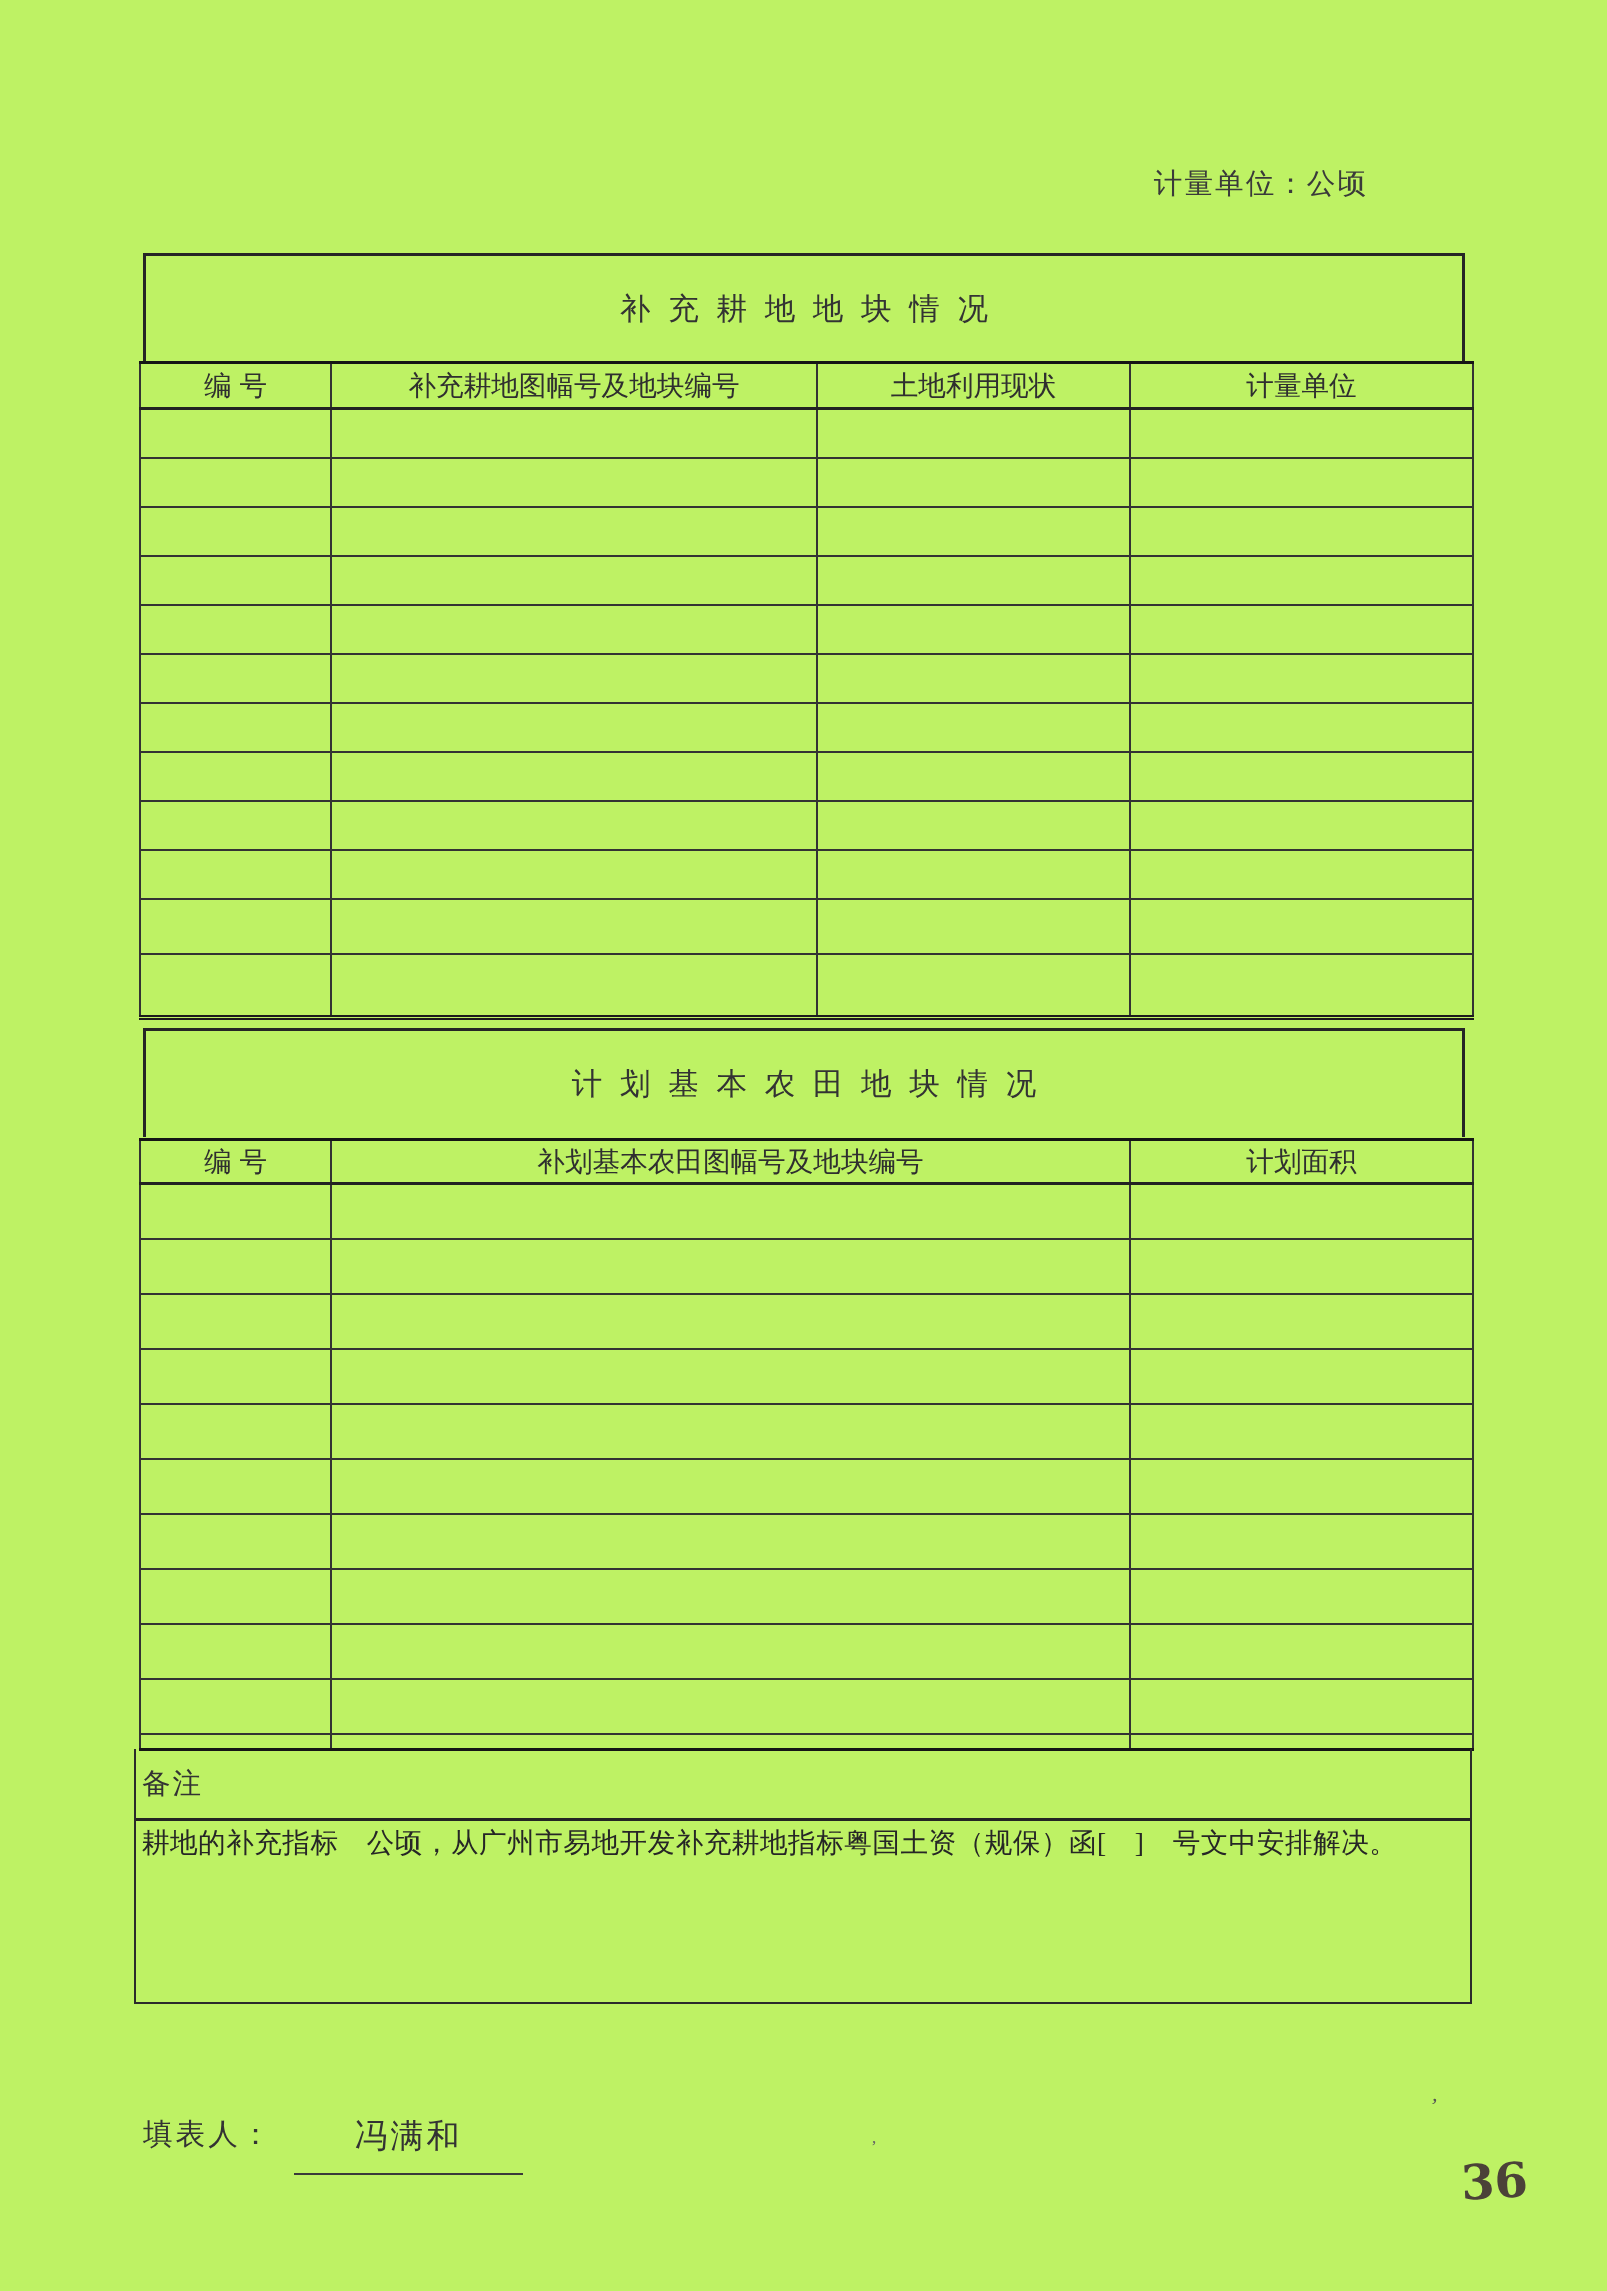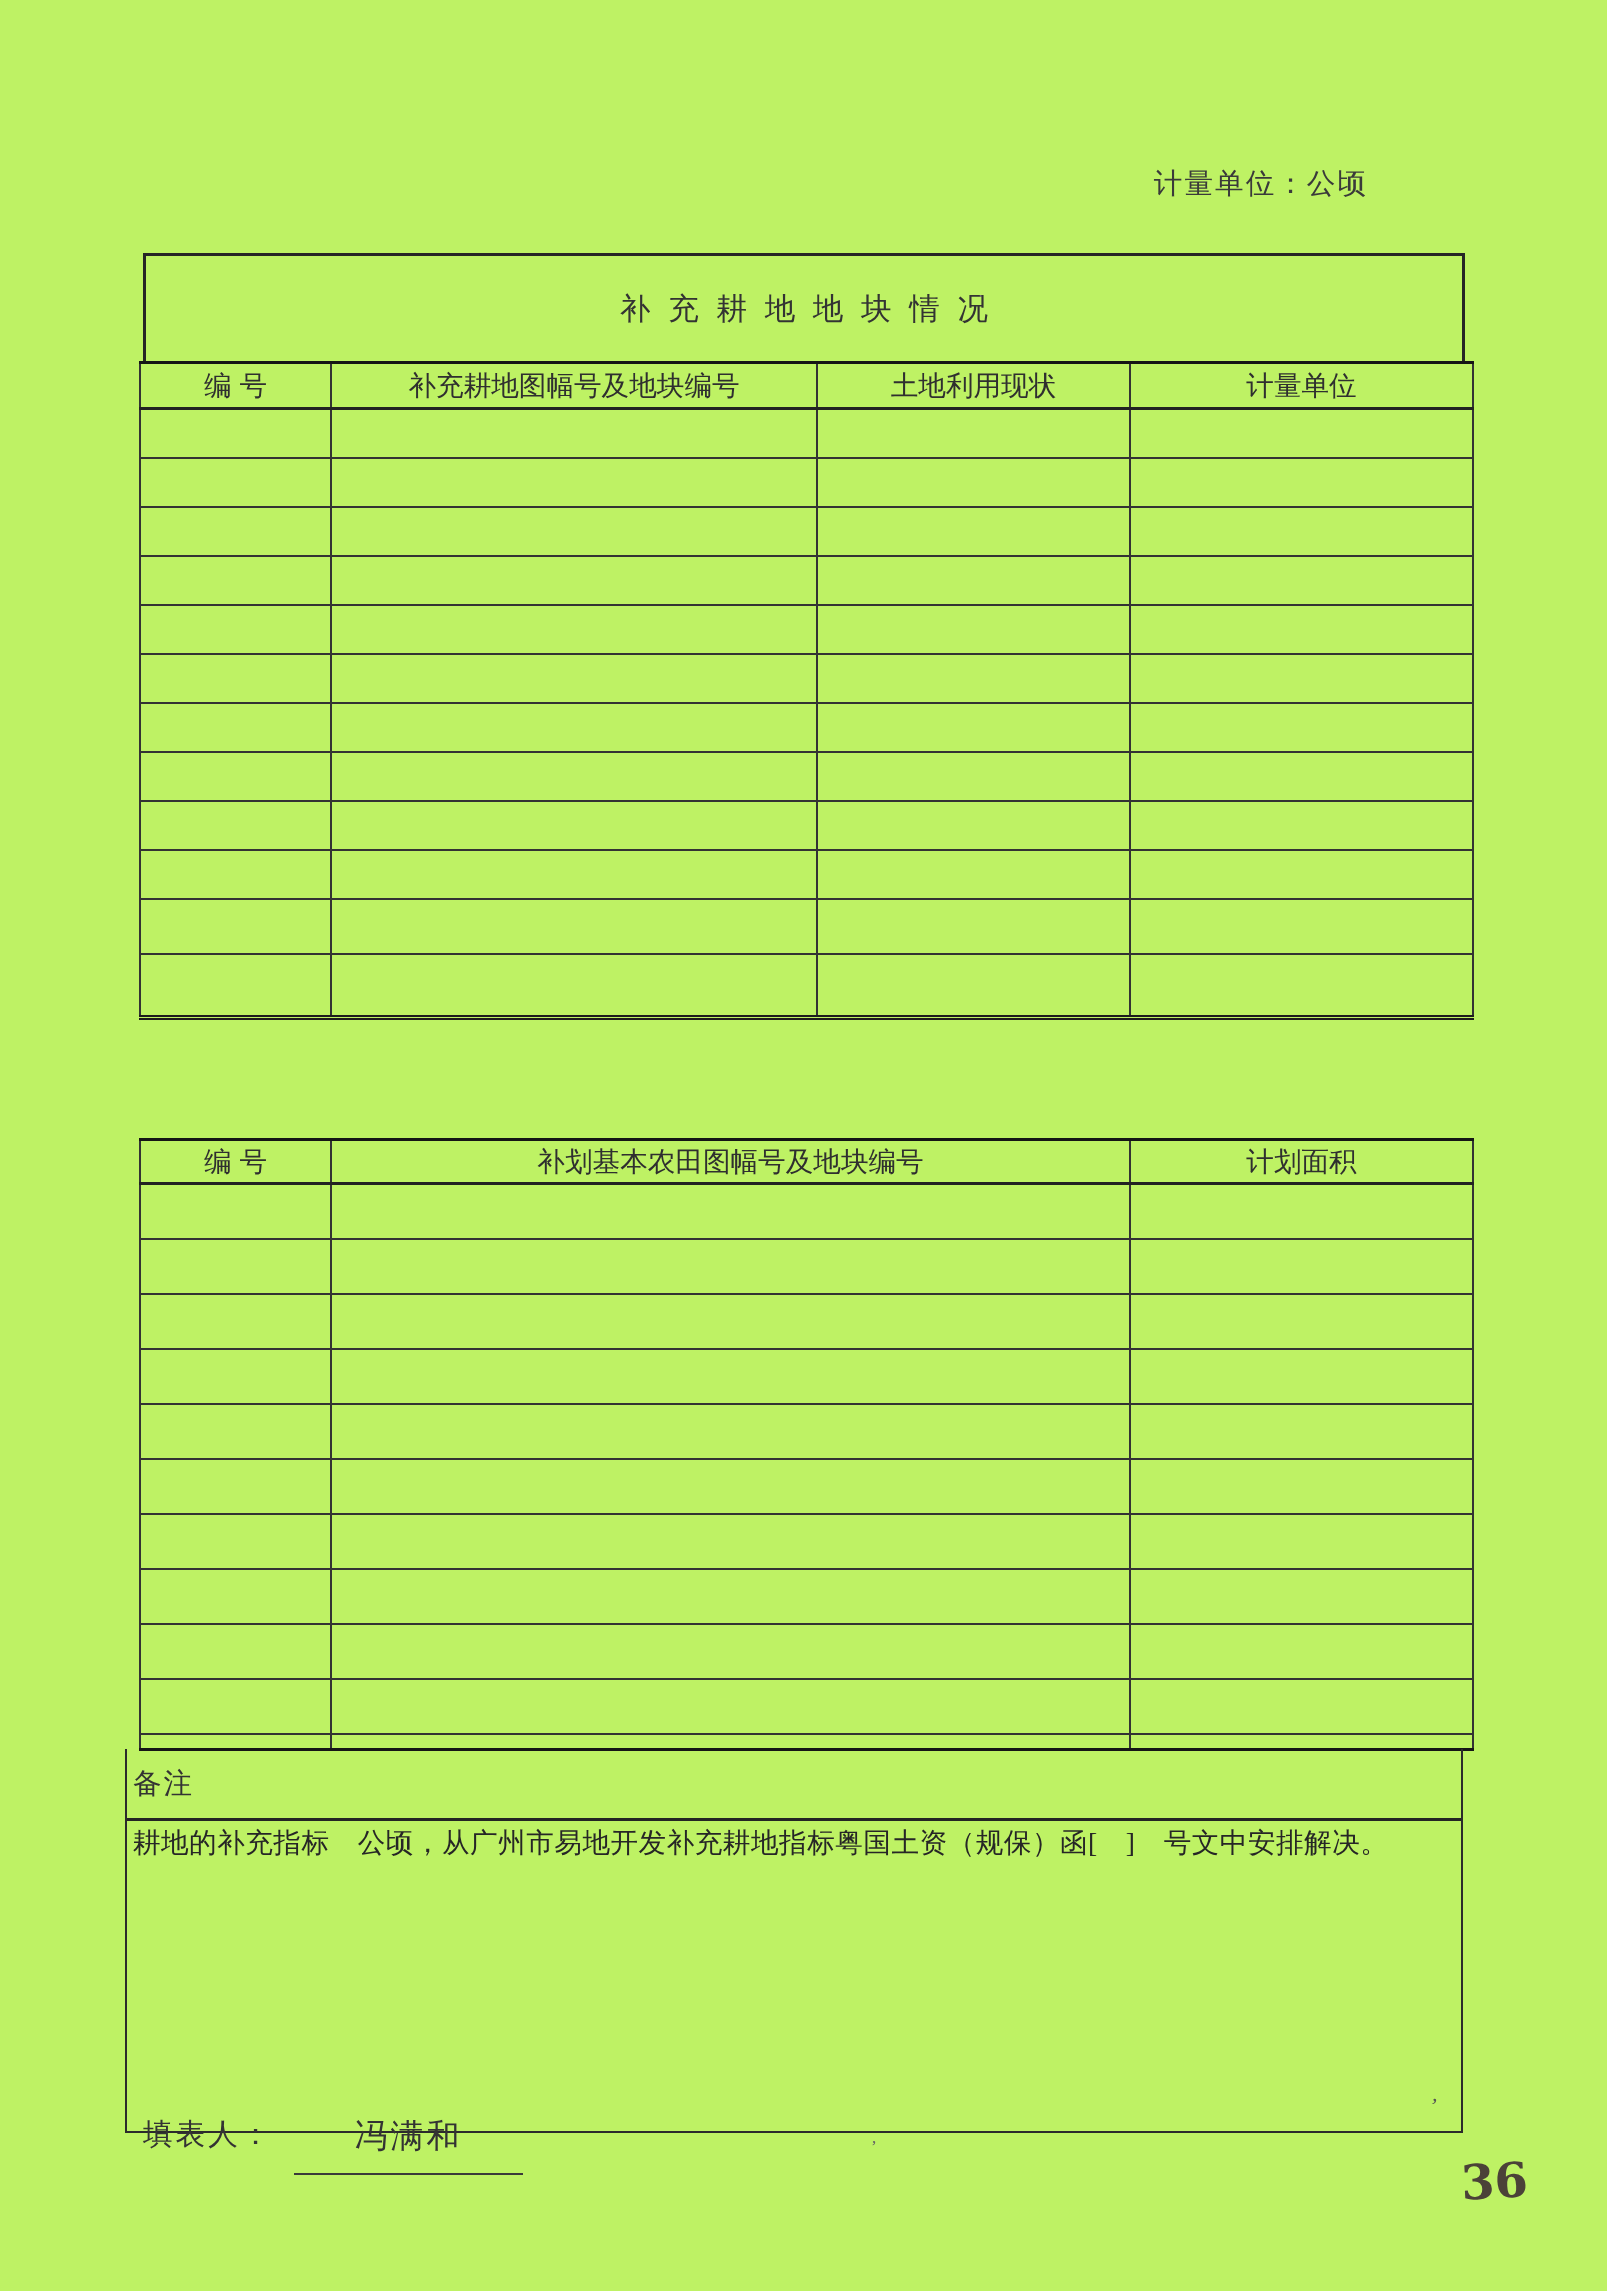--- a/index.html
+++ b/index.html
@@ -41,21 +41,21 @@
     border:2px solid #333;
     padding:0;vertical-align:middle;
   }
   table.grid th{
     font-weight:normal;font-size:27.6px;color:#2f2f2f;
     text-align:center;border-bottom:3px solid #222;
   }
   table.grid th:first-child{letter-spacing:7.9px;text-indent:7.9px;}
   
   .remarks{
-    position:absolute;left:125px;top:1749px;width:1338px;height:384px;
+    position:absolute;left:134px;top:1749px;width:1338px;height:255px;
     border:2px solid #2b2b2b;border-top:none;box-sizing:border-box;
   }
   .remarks-label-row{
     height:69px;border-bottom:3px solid #242424;
     display:flex;align-items:center;
   }
   .remarks-label{font-size:28.6px;color:#333;padding-left:5.9px;letter-spacing:2px;}
   .remarks-text{
     padding:4.9px 5.9px 0 5.9px;font-size:27.6px;line-height:34px;color:#262626;
     letter-spacing:0.5px;
@@ -176,20 +176,23 @@
         </tr>
         <tr style="height: 64px;">
           <td></td>
           <td></td>
           <td></td>
           <td></td>
         </tr>
       </tbody>
     </table>
 
+  <div class="title-box t2">
+    <span class="box-title">计划基本农田地块情况</span>
+  </div>
   <table class="grid g2" id="grid2">
       <colgroup>
         <col style="width: 191px;">
         <col style="width: 799px;">
         <col style="width: 343px;">
       </colgroup>
       <thead>
         <tr style="height: 44px;">
           <th>编号</th>
           <th>补划基本农田图幅号及地块编号</th>

